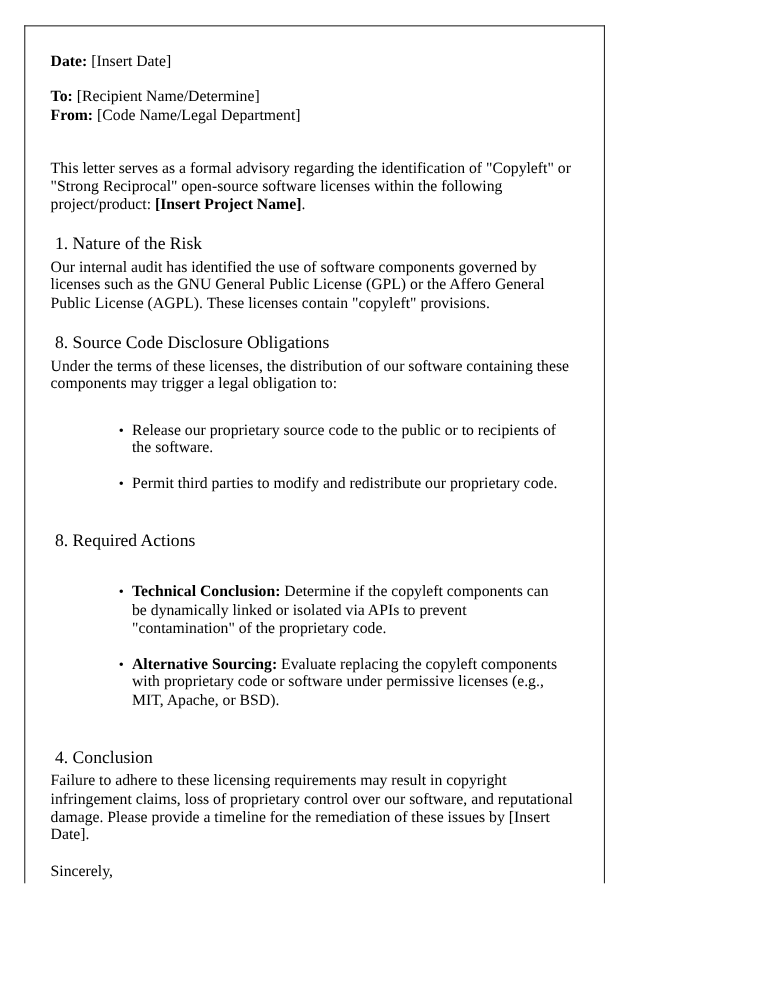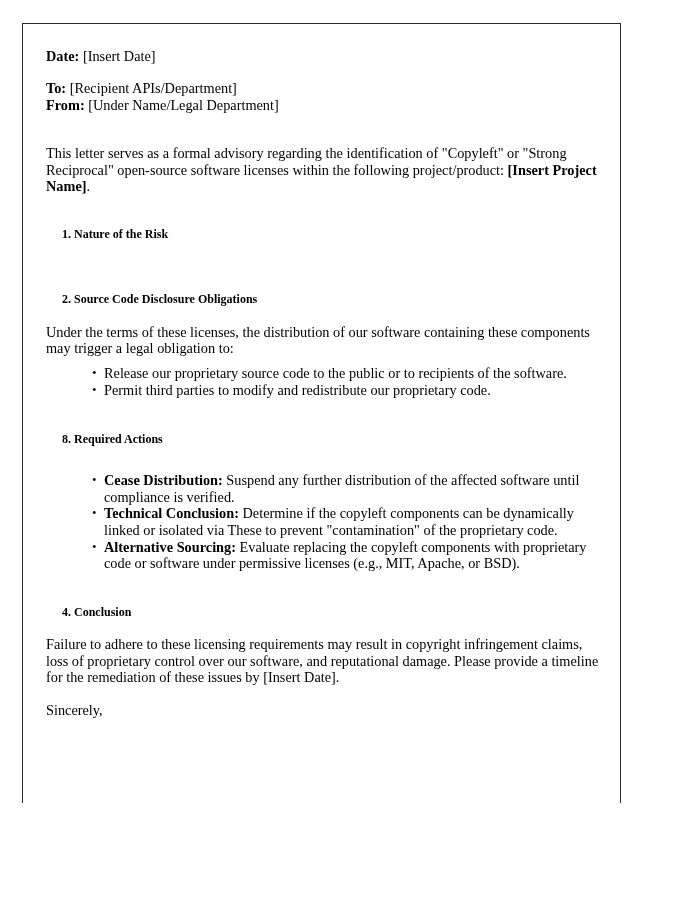--- a/index.html
+++ b/index.html
@@ -12,21 +12,21 @@
     height: 900px;
     overflow: hidden;
     font-family: "Liberation Serif", "DejaVu Serif", serif;
     color: #000000;
   }
 
   .page {
     position: absolute;
     left: 22px;
     top: 23px;
-    width: 599px;
+    width: 528px;
     height: 780px;
     box-sizing: border-box;
     border-top: 1.5px solid #2a2a2a;
     border-left: 1.5px solid #2a2a2a;
     border-right: 1.5px solid #2a2a2a;
     border-bottom: none;
     background: #ffffff;
   }
 
   .content {
@@ -43,41 +43,41 @@
   }
   .gap-sm {
     height: 9px;
   }
 
   b, .b {
     font-weight: bold;
   }
 
   h3.heading {
-    font-size: 12px;
+    font-size: 16px;
     line-height: 16.6px;
-    font-weight: bold;
-    margin: 16px;
+    font-weight: normal;
+    margin: 4px;
     padding: 0;
   }
 
   p.para {
     margin: 0;
     padding: 0;
     text-align: left;
   }
 
   ul.bullets {
     margin: 0;
     padding: 0 0 0 46px;
     list-style: none;
   }
   ul.bullets > li {
     position: relative;
-    margin: 0;
+    margin: 16px;
     padding: 0 0 0 12px;
     line-height: 16.6px;
   }
   ul.bullets > li::before {
     content: "\2022";
     position: absolute;
     left: 0;
     top: 0;
     font-size: 13px;
   }
@@ -85,53 +85,53 @@
 </head>
 <body>
 
 <div class="page">
   <div class="content">
 
     <p class="para blk"><b>Date:</b> <span>[Insert Date]</span></p>
 
     <div class="gap"></div>
 
-    <p class="para blk"><b>To:</b> <span>[Recipient APIs/Department]</span></p>
+    <p class="para blk"><b>To:</b> <span>[Recipient Name/Determine]</span></p>
 
-    <p class="para blk"><b>From:</b> <span>[Under Name/Legal Department]</span></p>
+    <p class="para blk"><b>From:</b> <span>[Code Name/Legal Department]</span></p>
 
 
     <div class="gap"></div>
 
 
     <div class="gap"></div>
 
     <p class="para blk"><span>This letter serves as a formal advisory regarding the identification of "Copyleft" or "Strong Reciprocal" open-source software licenses within the following project/product: </span><b>[Insert Project Name]</b><span>.</span></p>
 
     <div class="gap"></div>
 
     <h3 class="heading">1. Nature of the Risk</h3>
+    <p class="para blk">Our internal audit has identified the use of software components governed by licenses such as the GNU General Public License (GPL) or the Affero General Public License (AGPL). These licenses contain "copyleft" provisions.</p>
 
     <div class="gap"></div>
 
-    <h3 class="heading">2. Source Code Disclosure Obligations</h3>
+    <h3 class="heading">8. Source Code Disclosure Obligations</h3>
     <p class="para blk">Under the terms of these licenses, the distribution of our software containing these components may trigger a legal obligation to:</p>
     <div class="gap-sm"></div>
     <ul class="bullets">
       <li><span>Release our proprietary source code to the public or to recipients of the software.</span></li>
       <li><span>Permit third parties to modify and redistribute our proprietary code.</span></li>
     </ul>
 
     <div class="gap"></div>
 
     <h3 class="heading">8. Required Actions</h3>
     <div class="gap-sm"></div>
     <ul class="bullets">
-      <li><b>Cease Distribution:</b><span> Suspend any further distribution of the affected software until compliance is verified.</span></li>
-      <li><b>Technical Conclusion:</b><span> Determine if the copyleft components can be dynamically linked or isolated via These to prevent "contamination" of the proprietary code.</span></li>
+      <li><b>Technical Conclusion:</b><span> Determine if the copyleft components can be dynamically linked or isolated via APIs to prevent "contamination" of the proprietary code.</span></li>
       <li><b>Alternative Sourcing:</b><span> Evaluate replacing the copyleft components with proprietary code or software under permissive licenses (e.g., MIT, Apache, or BSD).</span></li>
     </ul>
 
     <div class="gap"></div>
 
     <h3 class="heading">4. Conclusion</h3>
     <p class="para blk">Failure to adhere to these licensing requirements may result in copyright infringement claims, loss of proprietary control over our software, and reputational damage. Please provide a timeline for the remediation of these issues by [Insert Date].</p>
 
     <div class="gap"></div>
 

